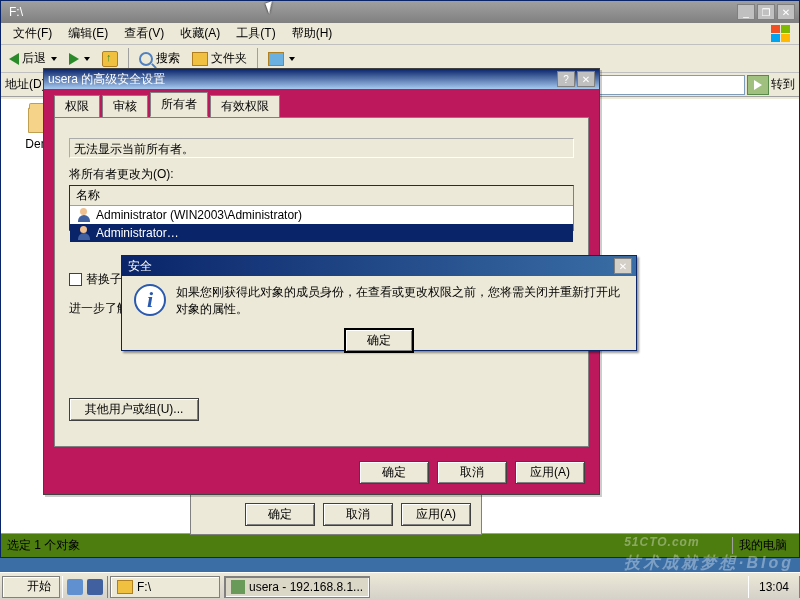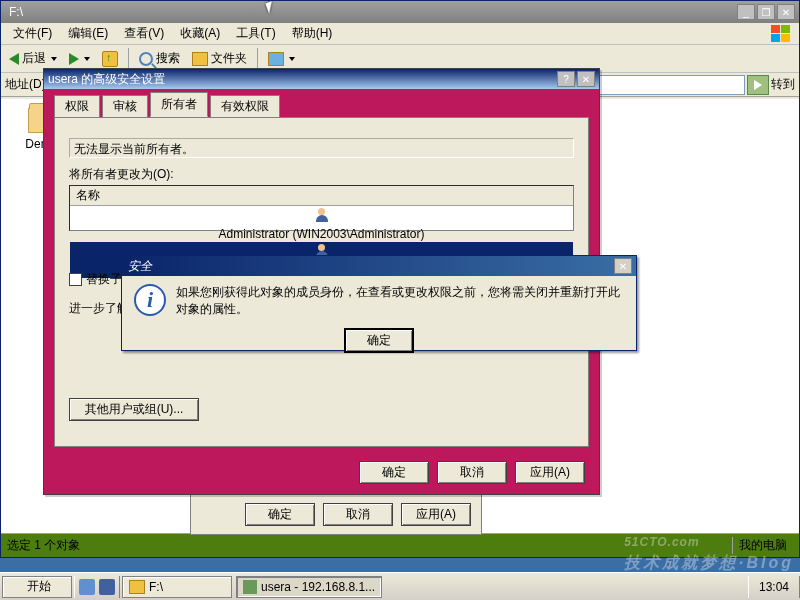--- a/index.html
+++ b/index.html
@@ -47,48 +47,48 @@
 .sec-title .t{flex:1;}
 .sec-body { padding:6px 10px 0; }
 .tabs { display:flex; align-items:flex-end; height:22px; position:relative;}
 .tab { background:#ece9d8; border:1px solid #808080; border-bottom:none; padding:2px 10px 3px; margin-right:2px; position:relative; top:1px;}
 .tab.active { background:#ece9d8; border-bottom:1px solid #ece9d8; z-index:2; top:0; padding-top:3px;}
 .tab-panel { border:1px solid #808080; padding:12px 14px; height:330px; position:relative; background:#ece9d8;}
 .field { margin-top:8px; }
 .readonly-box { background:#ece9d8; border:1px inset #fff; padding:2px 4px; height:20px; width:100%; }
 .listbox { background:#fff; border:1px inset #808080; height:46px; margin-top:2px;}
 .listhdr { background:#ece9d8; border-bottom:1px solid #a0a0a0; padding:1px 6px; display:flex;}
-.listrow { padding:1px 6px; display:flex; align-items:center; gap:4px;flex-direction:column;}
+.listrow { padding:1px 6px; display:flex; align-items:center; gap:4px;}
 .listrow.sel { background:#0a246a; color:#fff;}
 .user-ico{width:16px;height:16px;display:inline-block;position:relative;}
 .user-ico::before{content:"";position:absolute;width:7px;height:7px;border-radius:50%;background:#f0c090;left:4px;top:1px;}
 .user-ico::after{content:"";position:absolute;width:12px;height:7px;border-radius:6px 6px 0 0;background:#4060a0;left:2px;top:8px;}
 .btn { background:#ece9d8; border:1px solid #404040; box-shadow:inset 1px 1px #fff, inset -1px -1px #808080; padding:2px 10px; min-width:70px; text-align:center;}
 .btn.default{ border:2px solid #000; }
 .grp-btn { position:absolute; left:14px; top:280px; }
 .checkbox{display:flex;align-items:center;gap:4px;margin-top:40px;}
 .cb{width:13px;height:13px;background:#fff;border:1px solid #404040;display:inline-block;}
 .linkline{margin-top:12px;}
 .linkline a{color:#0a246a;text-decoration:underline;}
 .dlg-buttons{position:absolute;right:14px;bottom:10px;display:flex;gap:8px;}
 
 
 .under-dlg-buttons{position:absolute;left:190px;top:495px;width:292px;height:40px;background:#ece9d8;border:1px solid #808080;border-top:none;display:flex;align-items:center;justify-content:flex-end;gap:8px;padding:6px 10px;}
 
 
 .msgbox{position:absolute;left:121px;top:255px;width:516px;height:96px;background:#ece9d8;border:1px solid #0a246a;box-shadow:2px 2px 2px rgba(0,0,0,.4);}
 .msgbox .ttl{height:20px;background:linear-gradient(to right,#0a246a,#3a6ea5);color:#fff;display:flex;align-items:center;padding:0 4px;}
-.msgbox .ttl .t{flex:1;padding-left:2px;font-style:italic;}
+.msgbox .ttl .t{flex:1;padding-left:2px;}
 .msgbox .body{display:flex;padding:8px 12px;gap:10px;}
 .info-ico{width:32px;height:32px;border-radius:50%;background:#fff;border:2px solid #2a5ab0;display:flex;align-items:center;justify-content:center;color:#2a5ab0;font-weight:bold;font-size:22px;font-style:italic;font-family:Georgia,serif;flex:0 0 32px;}
 .msgbox .btns{display:flex;justify-content:center;margin-top:2px;}
 
 
 .taskbar{position:absolute;left:0;bottom:0;width:800px;height:28px;background:linear-gradient(#ece9d8,#d4d0c8);border-top:1px solid #fff;display:flex;align-items:center;}
-.start{height:22px;margin:0 2px;padding:0 20px 0 4px;display:flex;align-items:center;gap:4px;background:#ece9d8;border:1px solid #808080;box-shadow:inset 1px 1px #fff;}
+.start{height:22px;margin:0 2px;padding:0 8px 0 4px;display:flex;align-items:center;gap:4px;background:#ece9d8;border:1px solid #808080;box-shadow:inset 1px 1px #fff;}
 .start .flag{width:16px;height:16px;position:relative;}
 .start .flag span{position:absolute;width:7px;height:7px;}
 .taskbtn{height:22px;margin:0 2px;padding:0 6px;display:flex;align-items:center;gap:4px;background:#ece9d8;border:1px solid #808080;box-shadow:inset 1px 1px #fff; min-width:110px;}
 .taskbtn.active{box-shadow:inset 1px 1px #808080, inset -1px -1px #fff;background:#dcd8c8;}
 .ql{height:22px;display:flex;align-items:center;gap:4px;padding:0 4px;border-left:1px solid #fff;border-right:1px solid #808080;}
 .ql .qi{width:16px;height:16px;background:#6090d0;border-radius:2px;}
 .tray{margin-left:auto;height:22px;display:flex;align-items:center;padding:0 6px;border-left:1px solid #fff;border-right:1px solid #808080;}
 .clock{padding:0 4px;}
 
 

